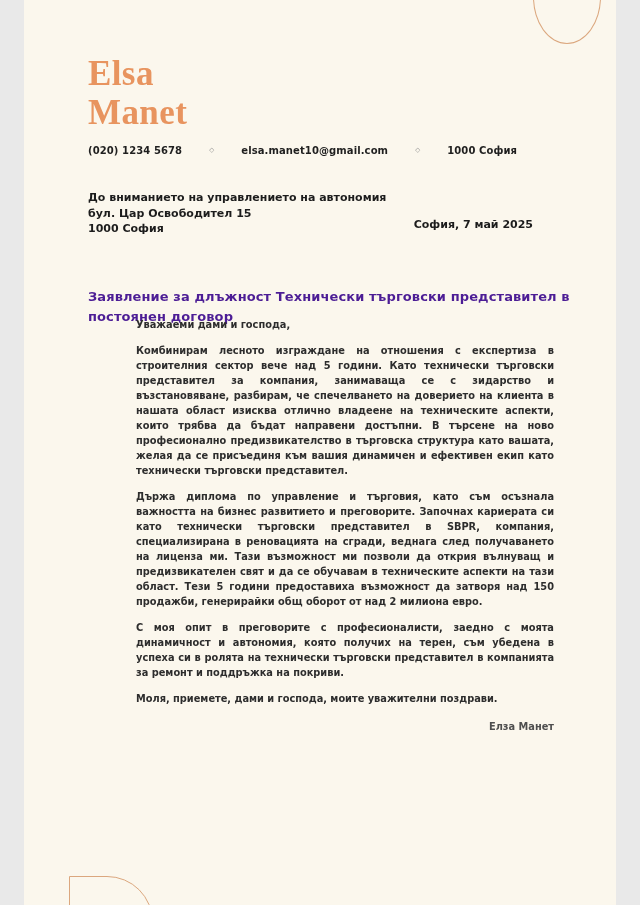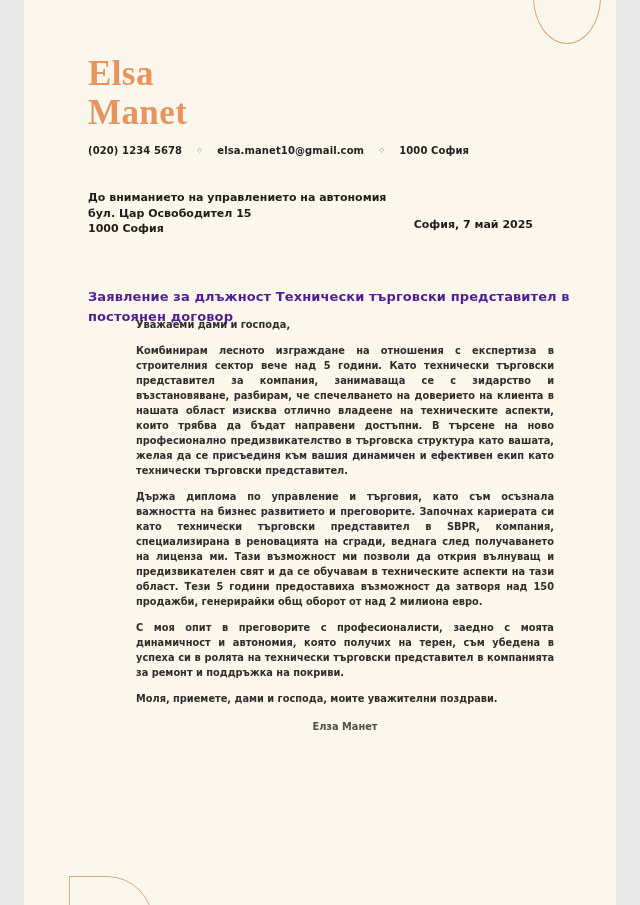--- a/index.html
+++ b/index.html
@@ -34,21 +34,21 @@
   
   .name {
     position:absolute; left:64px; top:54px;
     font-family:"Liberation Serif", serif;
     font-size:35px; line-height:39px;
     color:#E8945F;
     letter-spacing:0.4px;
   }
   .contact-row {
     position:absolute; left:64px; top:145px;
-    display:flex; align-items:center; gap:15px;
+    display:flex; align-items:center; gap:27px;
     font-size:10px; color:#1f1f1f;
     letter-spacing:0.1px;
   }
   .contact-sep {
     font-size:6.5px; color:#8a8a8a;
     transform:translateY(-1px);
   }
 
   
   .recipient {
@@ -79,21 +79,21 @@
     width:418px;
     font-size:9.8px; line-height:15px;
     text-align:justify;
     color:#2d2d2d;
   }
   .letter p { margin:0 0 11px 0; }
   .letter p.closing { margin-top:0; }
   .letter p.signature {
     margin-top:13px;
     color:#4f4f4f;
-    text-align:center;
+    text-align:right;
   }
 </style>
 </head>
 <body>
 
 <div class="page">
 
   <div class="decor-circle"></div>
   <div class="decor-d"></div>
 

